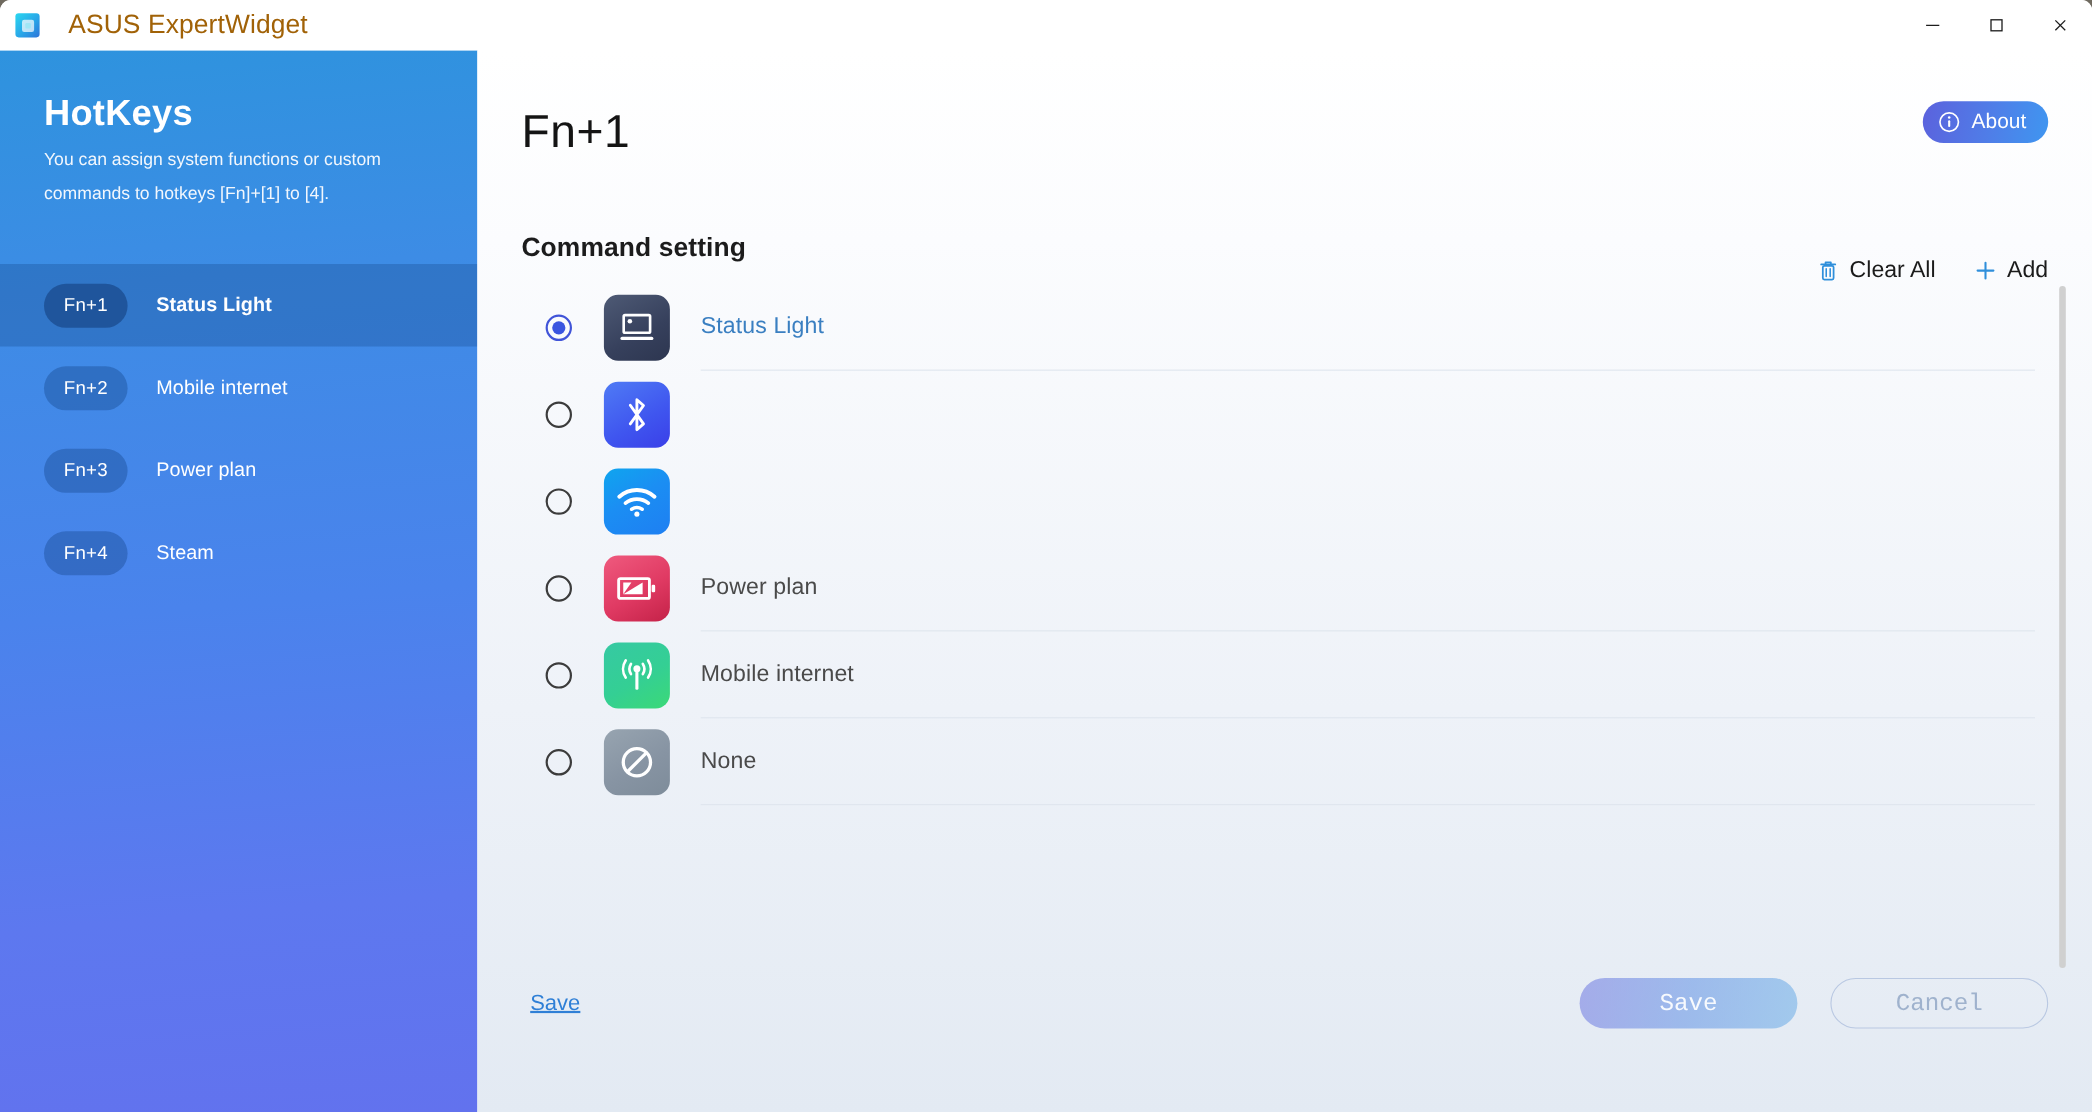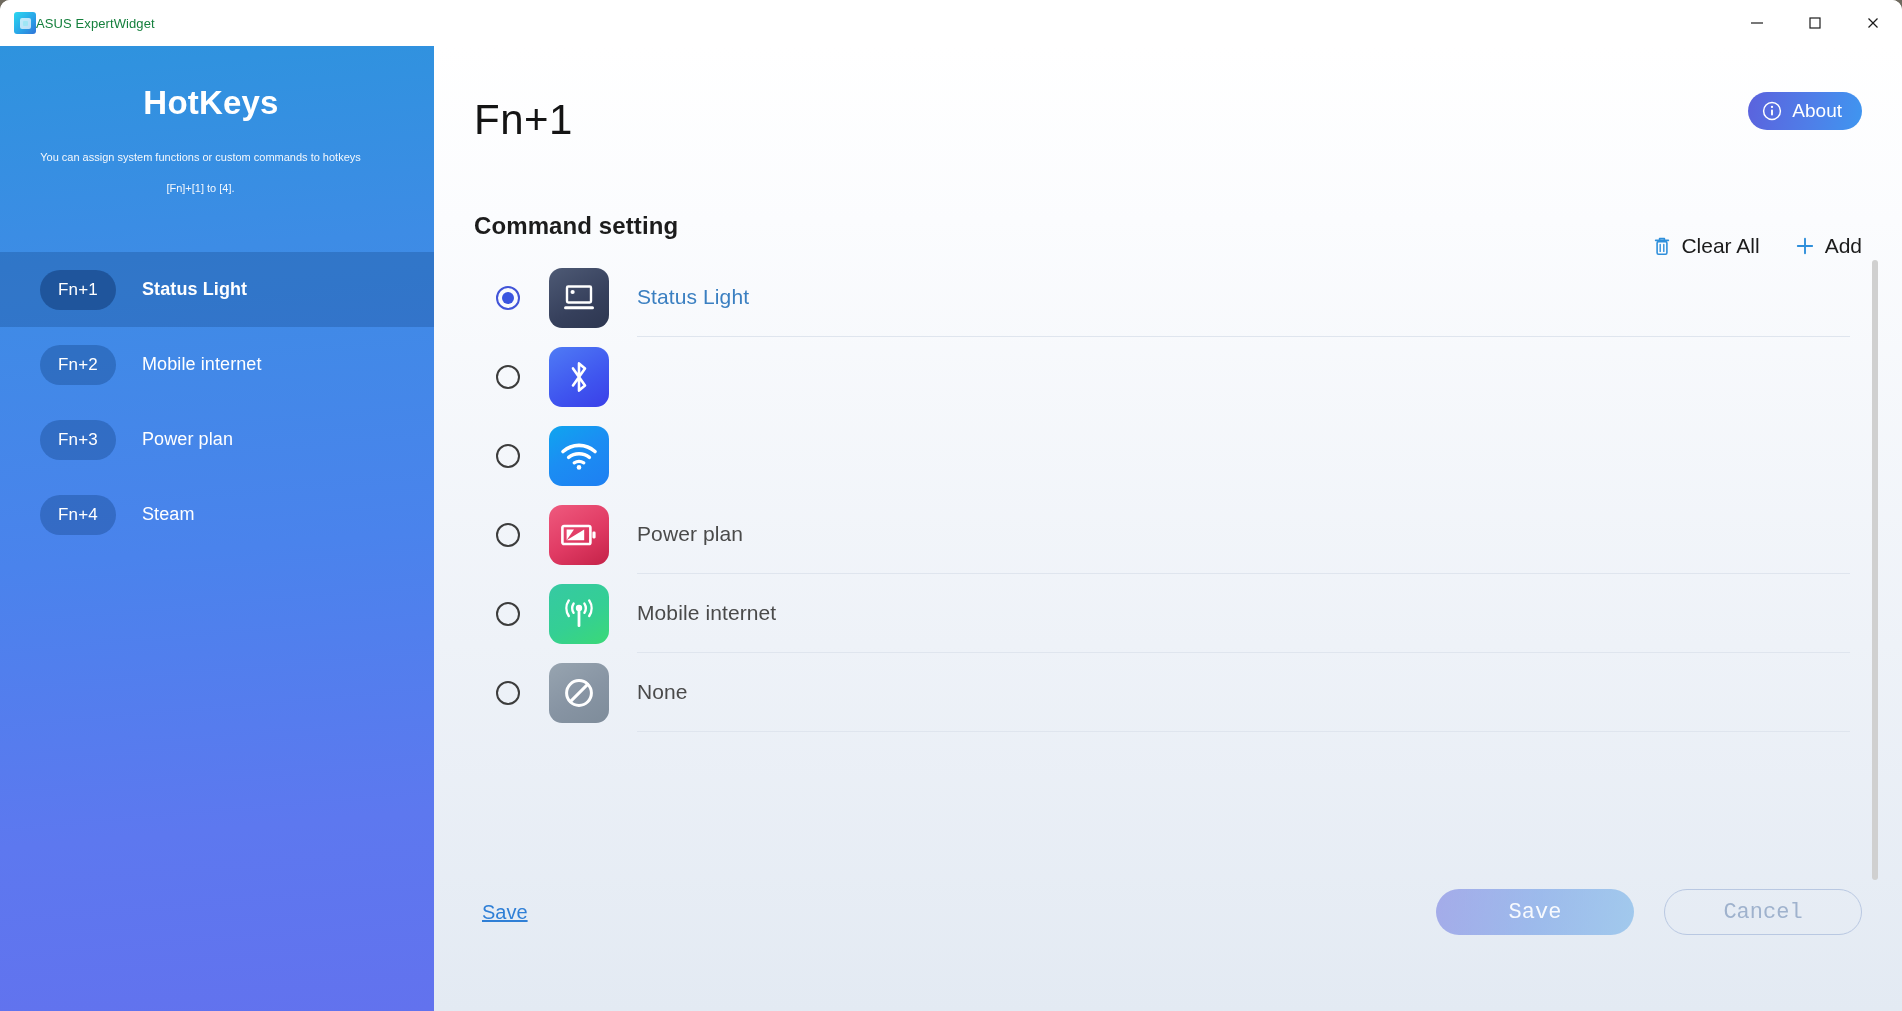--- a/index.html
+++ b/index.html
@@ -35,44 +35,44 @@
   }
   #app-icon .inner {
     width: 11px; height: 11px; border-radius: 2px;
     background: rgba(255,255,255,.70);
     display:flex;align-items:center;justify-content:center;
   }
   #app-icon .inner i {
     width:5px;height:5px;border-radius:1px;background:#9fe6f5;display:block;
   }
   #app-title {
-    margin-left: 0;
-    font-size: 13px; color: #15803d; letter-spacing: .1px;
+    margin-left: 26px;
+    font-size: 24px; color: #a16207; letter-spacing: .1px;
   }
   .wctrls { position:absolute; right:0; top:0; height:46px; display:flex; }
   .wctrl {
     width: 58px; height: 46px;
     display:flex;align-items:center;justify-content:center;
     color:#1d1d1d;
   }
   .wctrl svg { display:block; }
 
   
   #sidebar {
     position:absolute; left:0; top:46px;
     width: 434px; height: 965px;
     background: linear-gradient(175deg, #2e93de 0%, #3d8ce5 22%, #4a83ec 52%, #5d78ef 80%, #6272ee 100%);
     overflow:hidden;
   }
-  #sidebar-header { padding: 38px 40px 0 28px; text-align: center; }
+  #sidebar-header { padding: 38px 40px 0 40px; }
   #sidebar-title {
     color:#fff; font-size:33px; font-weight:bold; letter-spacing:.2px;
   }
   #sidebar-desc {
-    margin-top:20px; color:#f2f7fd; font-size:11px; line-height:31px;
+    margin-top:8px; color:#f2f7fd; font-size:16px; line-height:31px;
     max-width:345px;
   }
   .nav-list { margin-top: 48px; }
   .nav-item {
     height: 75px;
     display:flex; align-items:center;
     padding-left: 40px;
     cursor: pointer;
   }
   .nav-item.active { background: rgba(12,58,120,.26); }

